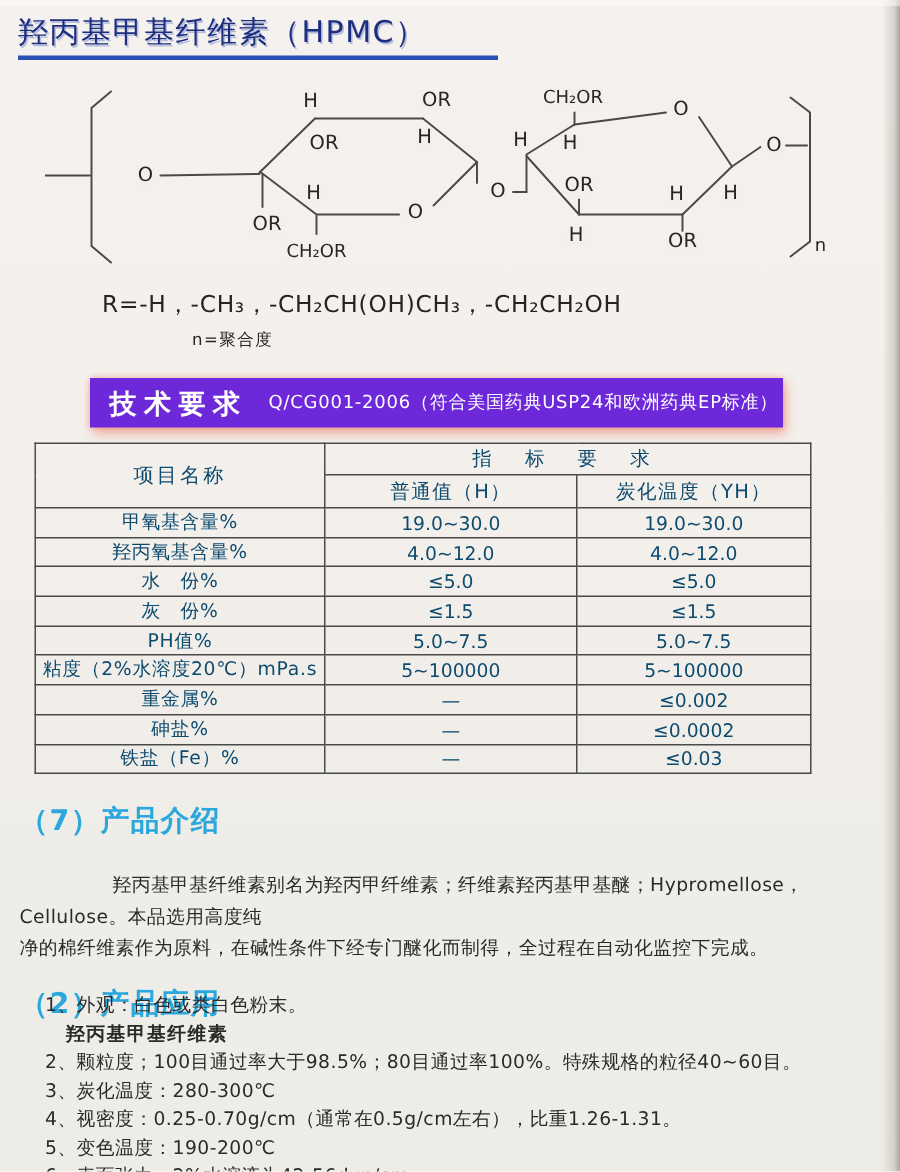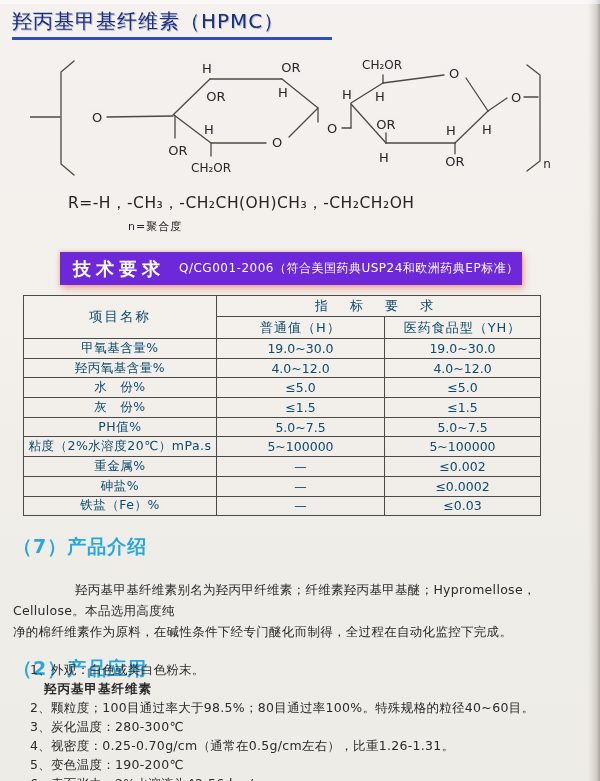--- a/index.html
+++ b/index.html
@@ -138,21 +138,21 @@
         <col class="col-h">
         <col class="col-yh">
     </colgroup>
     <thead>
       <tr>
         <th rowspan="2" class="hdr-item">项目名称</th>
         <th colspan="2" class="hdr-req">指 标 要 求</th>
       </tr>
       <tr>
         <th class="hdr-sub">普通值（H）</th>
-        <th class="hdr-sub">医药食品型（YH）</th>
+        <th class="hdr-sub">炭化温度（YH）</th>
       </tr>
     </thead>
     <tbody id="spec-rows">
         <tr>
           <td class="name">甲氧基含量%</td>
           <td>19.0~30.0</td>
           <td>19.0~30.0</td>
         </tr>
         <tr>
           <td class="name">羟丙氧基含量%</td>

